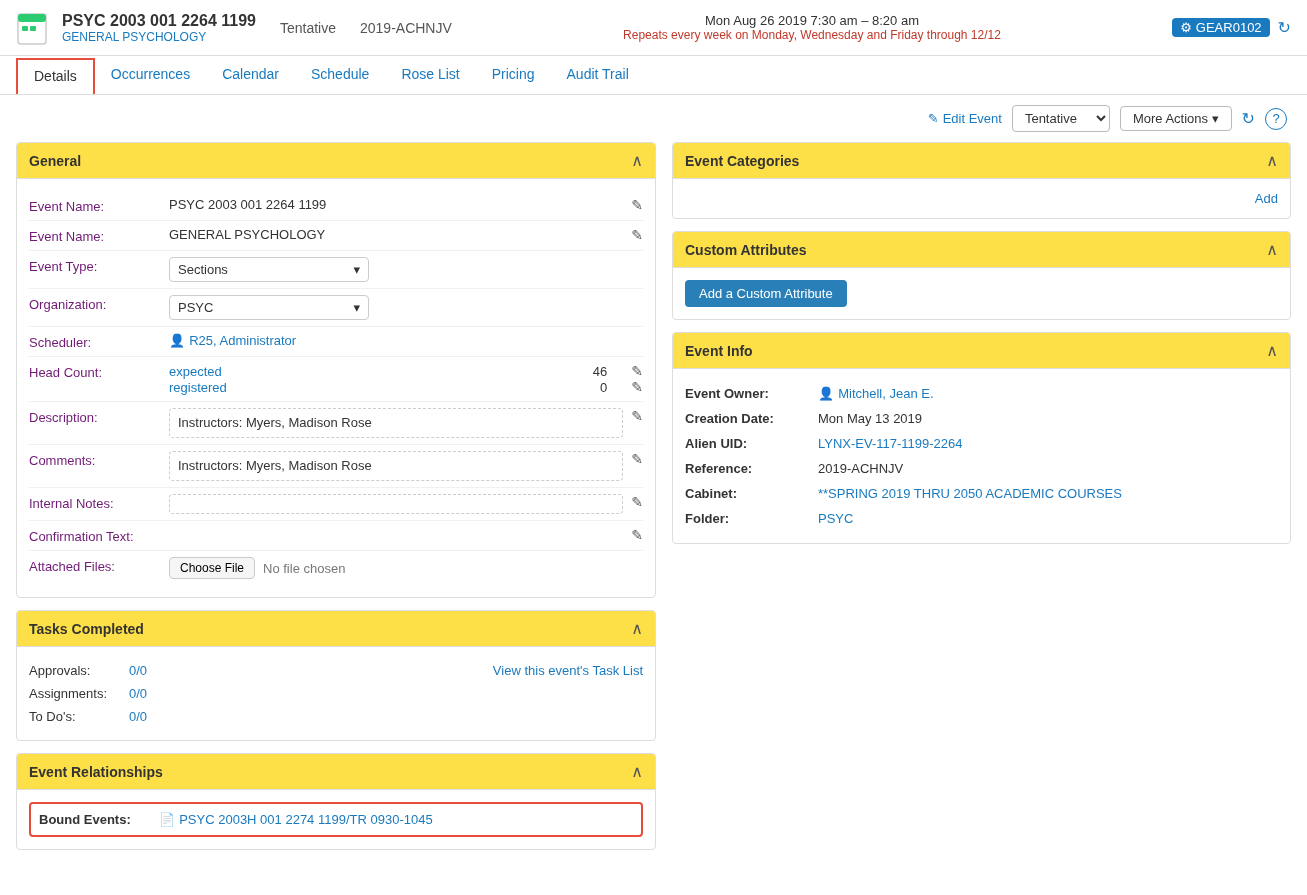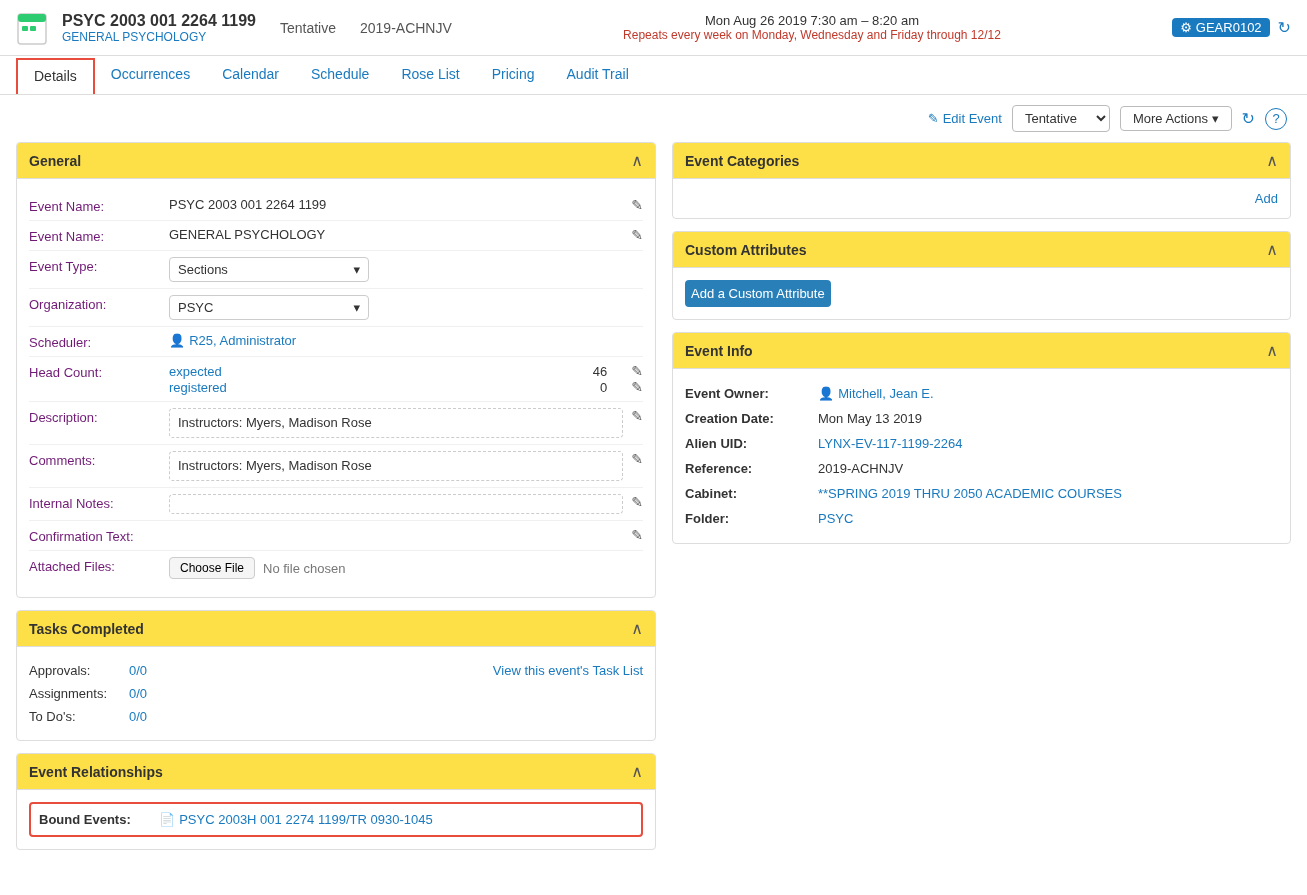--- a/index.html
+++ b/index.html
@@ -112,21 +112,21 @@
       display: flex; align-items: center; padding: 8px;
       border: 2px solid #e74c3c; border-radius: 4px;
     }
     .bound-label { font-weight: bold; min-width: 120px; }
     .bound-link { color: #1a7abf; cursor: pointer; display: flex; align-items: center; gap: 4px; }
 
     
     .event-categories-add { color: #1a7abf; cursor: pointer; font-size: 13px; }
     .add-attr-btn {
       background: #2980b9; color: #fff; border: none; border-radius: 4px;
-      padding: 6px 6px; font-size: 13px; cursor: pointer;
+      padding: 6px 14px; font-size: 13px; cursor: pointer;
     }
 
     .info-field-row { display: flex; align-items: flex-start; padding: 5px 0; gap: 13px; }
     .info-label { font-weight: bold; color: #333; min-width: 120px; font-size: 13px; }
     .info-value { color: #1a7abf; font-size: 13px; cursor: pointer; }
     .info-value.plain { color: #333; cursor: default; }
   </style>
 </head>
 <body>
 

